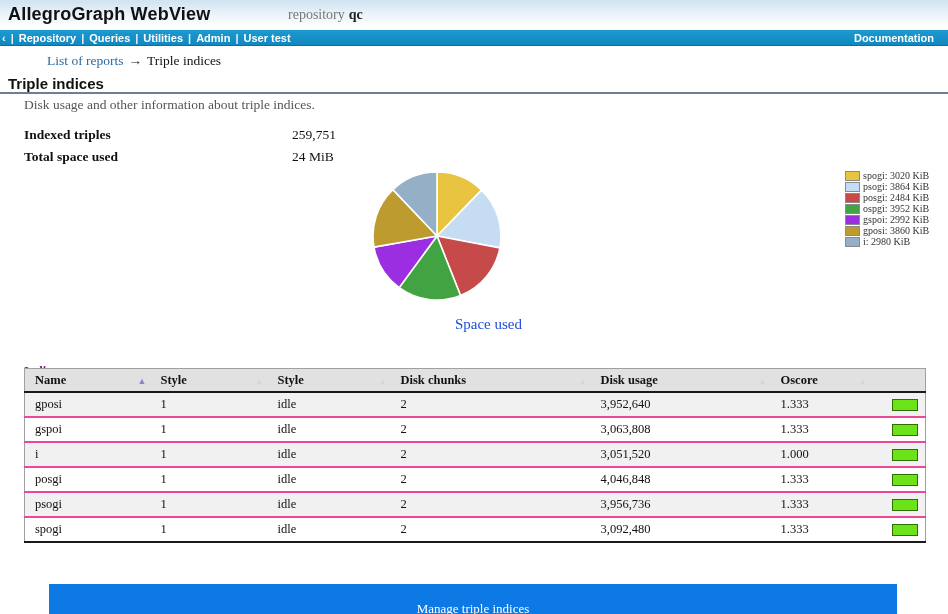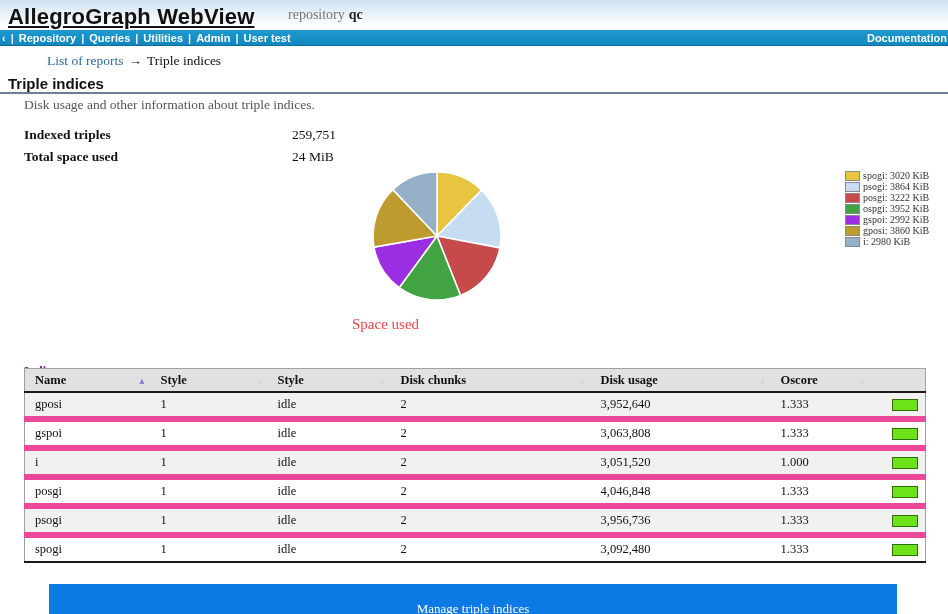--- a/index.html
+++ b/index.html
@@ -10,60 +10,60 @@
     -webkit-font-smoothing:antialiased;
   }
   
   .top-header{
     position:absolute;left:0;top:0;width:948px;height:30px;
     background:linear-gradient(180deg,#cfe3f1 0%,#e9f2f9 45%,#ffffff 90%);
   }
   .app-title{
     position:absolute;left:8px;top:4px;
     font-family:"Liberation Sans",sans-serif;font-weight:bold;
-    font-size:22px;color:#111;letter-spacing:0.2px;text-decoration:underline;
+    font-size:18px;color:#111;letter-spacing:0.2px;
   }
   .repo-line{
     position:absolute;left:288px;top:7px;font-size:14px;color:#777;
   }
   .repo-line .repo-name{color:#222;font-weight:bold;margin-left:4px;}
   
   .nav-bar{
     position:absolute;left:0;top:30px;width:948px;height:15px;
     background:linear-gradient(180deg,#1d9ad0 0%,#1187bf 100%);
     border-bottom:1px solid #0c6f9f;
     font-family:"Liberation Sans",sans-serif;font-size:11px;font-weight:bold;
     color:#fff;display:flex;align-items:center;
   }
   .nav-left{display:flex;align-items:center;padding-left:2px;gap:5px;}
   .nav-left a{color:#fff;text-decoration:none;cursor:pointer;}
   .nav-sep{color:#e8f4fb;}
-  .nav-right{margin-left:auto;padding-right:1px;}
+  .nav-right{margin-left:auto;padding-right:14px;}
   .nav-right a{color:#fff;text-decoration:none;cursor:pointer;}
   
   .breadcrumb{position:absolute;left:47px;top:53px;font-size:13.5px;color:#111;}
   .breadcrumb a{color:#2d6a9f;text-decoration:none;cursor:pointer;}
   .breadcrumb .arrow{margin:0 5px;}
   
   .page-title{
     position:absolute;left:8px;top:75px;
     font-family:"Liberation Sans",sans-serif;font-weight:bold;
     font-size:15px;color:#111;
   }
   .title-rule{position:absolute;left:0;top:92px;width:948px;height:2px;background:#6b8193;}
   .description{position:absolute;left:24px;top:97px;font-size:13.5px;color:#555;}
   
   .stat-row{position:absolute;left:24px;width:500px;font-size:13.5px;color:#111;}
   .stat-row .stat-label{font-weight:bold;}
   .stat-row .stat-value{position:absolute;left:268px;font-weight:normal;}
   
   .pie-wrap{position:absolute;left:372px;top:170px;width:130px;height:132px;}
   .pie-caption{
-    position:absolute;left:352px;top:316px;width:170px;text-align:left;
-    font-size:15px;color:#ef4444;
+    position:absolute;left:352px;top:316px;width:170px;text-align:right;
+    font-size:15px;color:#1d4ed8;
   }
   
   .legend{position:absolute;left:845px;top:170px;}
   .legend-item{display:flex;align-items:center;height:11px;margin-bottom:0px;}
   .legend-swatch{
     width:13px;height:8px;border:1px solid #8a8a8a;margin-right:3px;flex:0 0 auto;
   }
   .legend-label{font-size:10px;color:#333;white-space:nowrap;line-height:11px;}
   
   .indices-label{position:absolute;left:24px;top:364px;font-size:12.5px;font-weight:bold;color:#701a75;}
@@ -72,21 +72,21 @@
     border-collapse:collapse;table-layout:fixed;
     font-size:12.5px;color:#111;
     border:1px solid #a0a0a0;border-bottom:2px solid #1a1a1a;
   }
   .indices-table th{
     background:#e1e1e1;height:22px;text-align:left;font-weight:bold;
     padding:0 4px 0 10px;border-bottom:2px solid #1a1a1a;cursor:pointer;
     overflow:hidden;white-space:nowrap;
   }
   .indices-table td{
-    height:23px;padding:0 4px 0 10px;border-bottom:6px solid #ec4899;
+    height:23px;padding:0 4px 0 10px;border-bottom:2px solid #ec4899;
     overflow:hidden;white-space:nowrap;
   }
   .indices-table tbody tr:nth-child(odd){background:#f1f1f1;}
   .indices-table tbody tr:nth-child(even){background:#ffffff;}
   .indices-table tbody tr:last-child td{border-bottom:none;}
   .sort-arrow{float:right;font-size:9px;color:#8585d6;margin-top:3px;}
   .sort-ghost{float:right;font-size:8px;color:#d6d6d6;margin-top:4px;}
   .health-box{
     width:26px;height:12px;margin-left:11px;
     border:1px solid #2f6e00;box-sizing:border-box;
@@ -162,21 +162,21 @@
     <div class="legend-item">
       <span class="legend-swatch" style="background: rgb(233, 196, 64);"></span>
       <span class="legend-label">spogi: 3020 KiB</span>
     </div>
     <div class="legend-item">
       <span class="legend-swatch" style="background: rgb(198, 220, 242);"></span>
       <span class="legend-label">psogi: 3864 KiB</span>
     </div>
     <div class="legend-item">
       <span class="legend-swatch" style="background: rgb(198, 74, 74);"></span>
-      <span class="legend-label">posgi: 3222 KiB</span>
+      <span class="legend-label">posgi: 2484 KiB</span>
     </div>
     <div class="legend-item">
       <span class="legend-swatch" style="background: rgb(65, 163, 65);"></span>
       <span class="legend-label">ospgi: 3952 KiB</span>
     </div>
     <div class="legend-item">
       <span class="legend-swatch" style="background: rgb(154, 46, 224);"></span>
       <span class="legend-label">gspoi: 2992 KiB</span>
     </div>
     <div class="legend-item">

